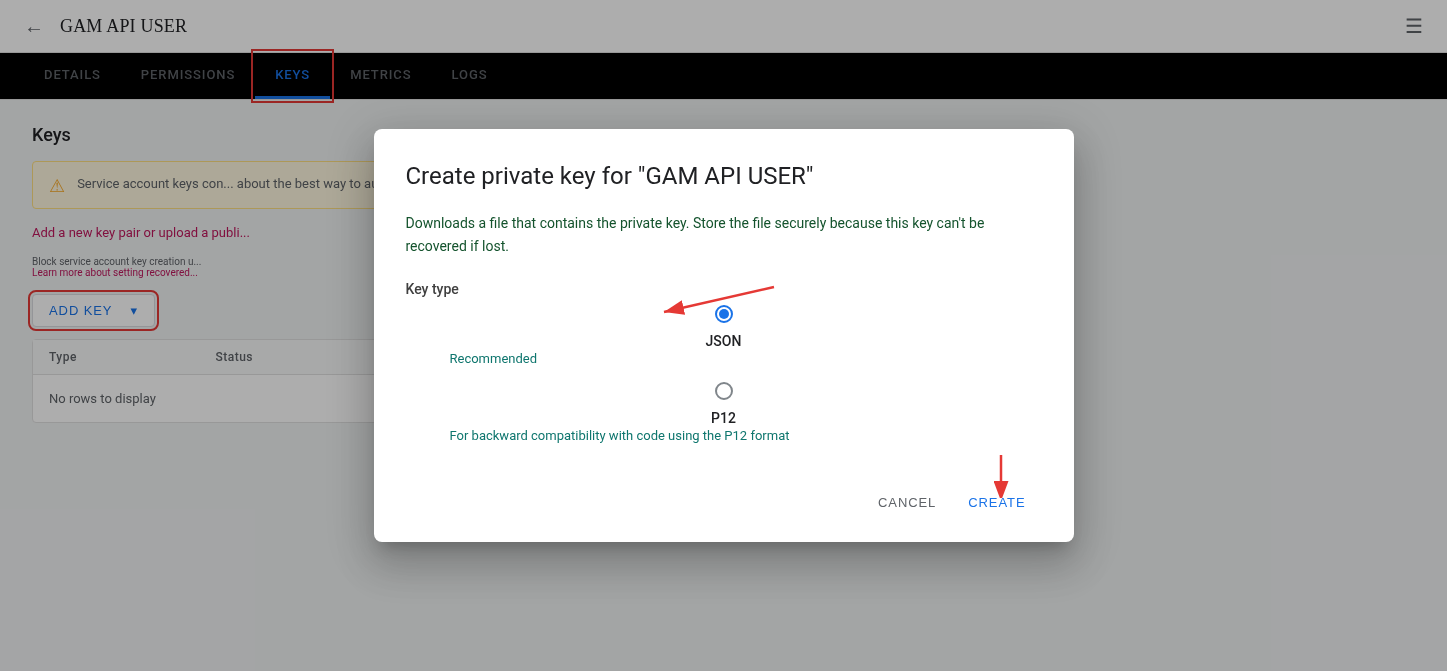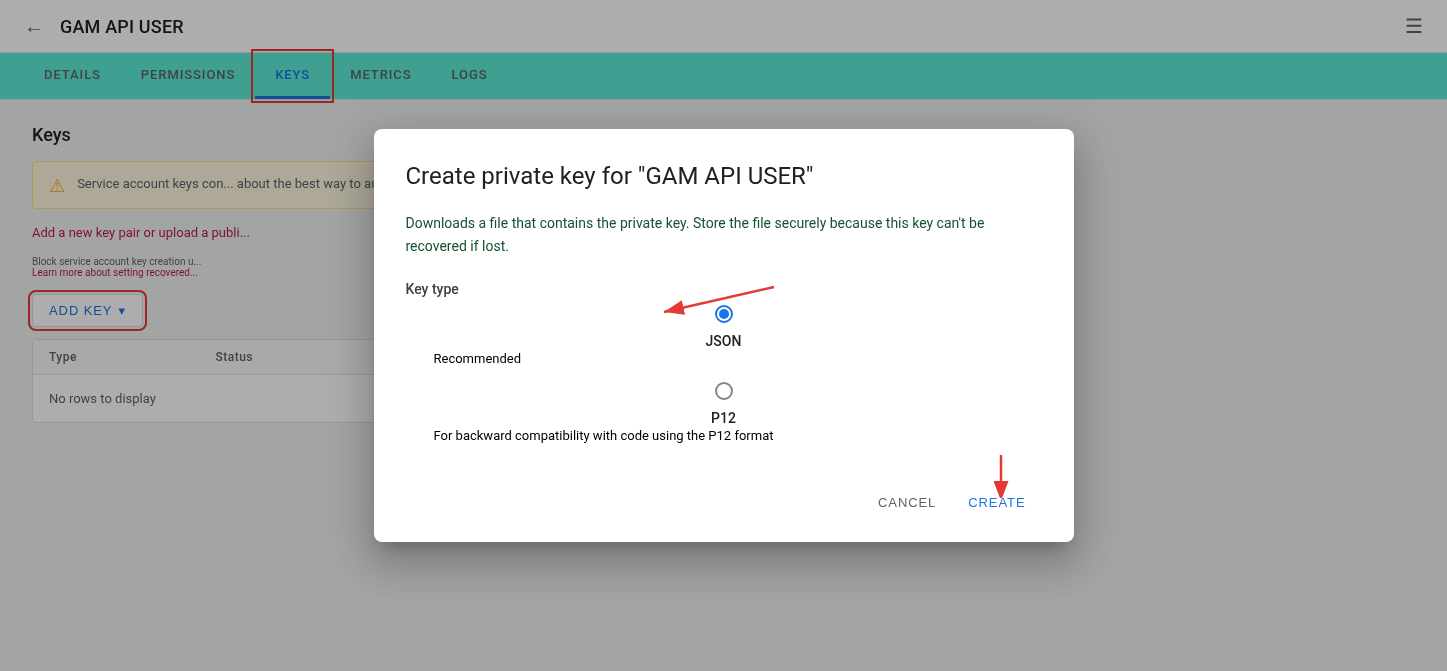--- a/index.html
+++ b/index.html
@@ -34,31 +34,32 @@
       font-size: 20px;
       cursor: pointer;
       display: flex;
       align-items: center;
     }
     .page-title {
       font-size: 18px;
       font-weight: 500;
       color: #202124;
       letter-spacing: 0.01em;
+      font-family: Liberation Serif, serif;
     }
     .header-spacer { flex: 1; }
     .header-icon {
       color: #5f6368;
       font-size: 20px;
     }
 
     
     .tabs {
       display: flex;
-      background: #5eead4;
+      background: #000000;
       border-bottom: 1px solid #e0e0e0;
       padding: 0 24px;
     }
     .tab {
       padding: 14px 20px;
       font-size: 13px;
       font-weight: 500;
       color: #5f6368;
       cursor: pointer;
       border-bottom: 3px solid transparent;
@@ -125,21 +126,21 @@
     .block-section {
       font-size: 10px;
       color: #5f6368;
       margin-bottom: 16px;
     }
 
     
     .add-key-btn {
       display: inline-flex;
       align-items: center;
-      gap: 6px;
+      gap: 18px;
       border: 1px solid #dadce0;
       border-radius: 4px;
       padding: 8px 16px;
       font-size: 13px;
       font-weight: 500;
       color: #1a73e8;
       background: #fff;
       cursor: pointer;
       letter-spacing: 0.07em;
       text-transform: uppercase;
@@ -246,22 +247,22 @@
     .radio-circle.unselected {
       border: 2px solid #80868b;
     }
     .radio-label {
       font-size: 14px;
       color: #202124;
       font-weight: 500;
     }
     .radio-sublabel {
       font-size: 13px;
-      color: #000000;
-      margin-left: 28px;
+      color: #0f766e;
+      margin-left: 44px;
     }
 
     
     .dialog-actions {
       display: flex;
       justify-content: flex-end;
       align-items: center;
       margin-top: 44px;
     }
     .cancel-btn {

